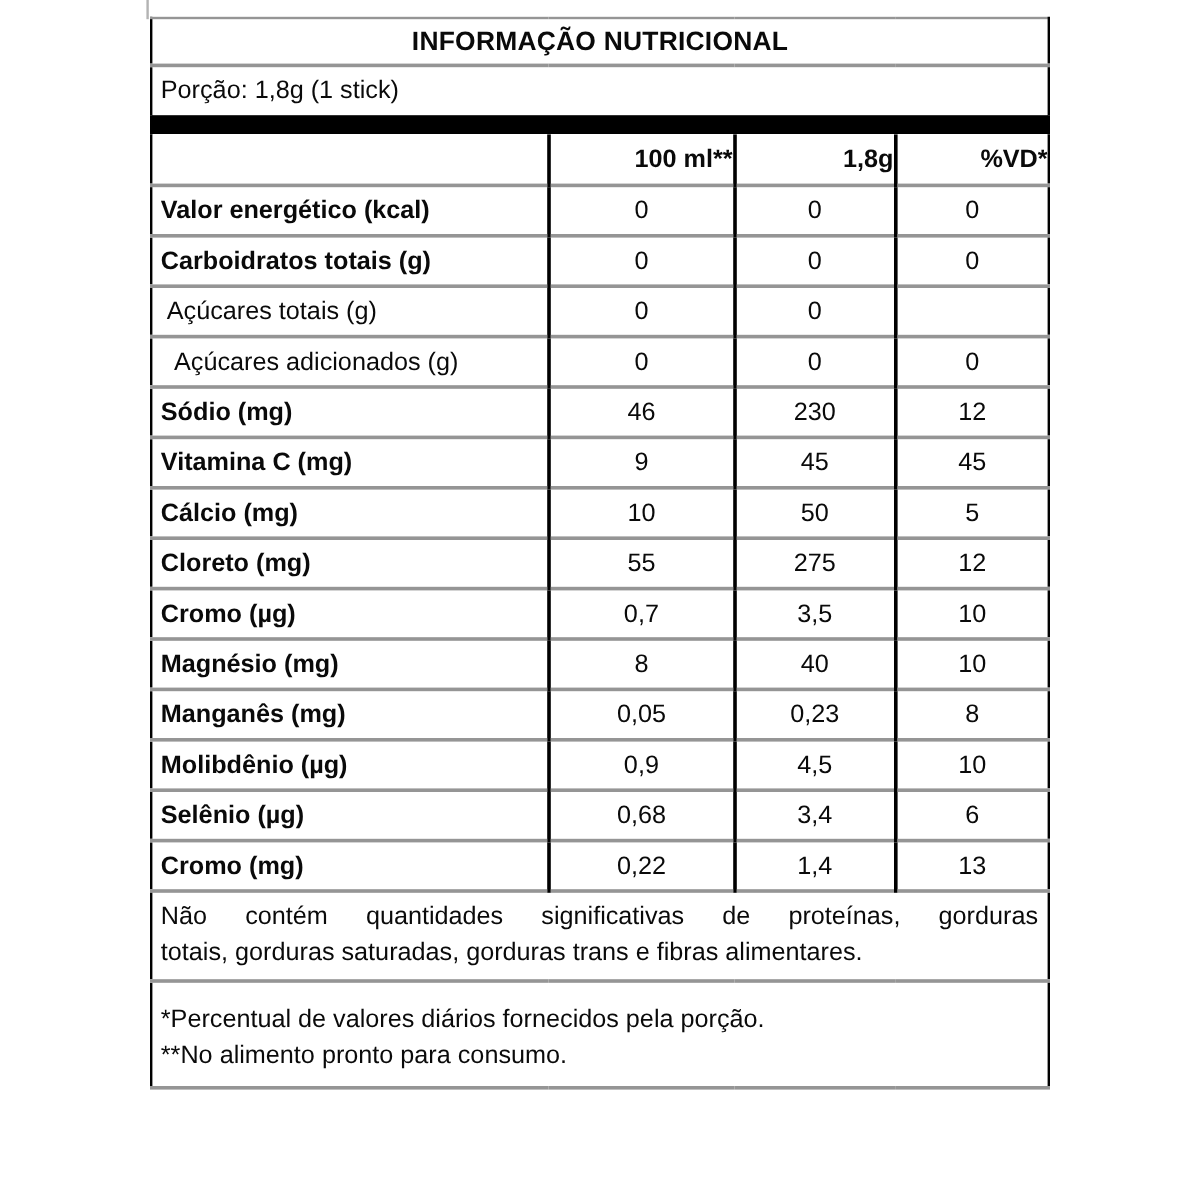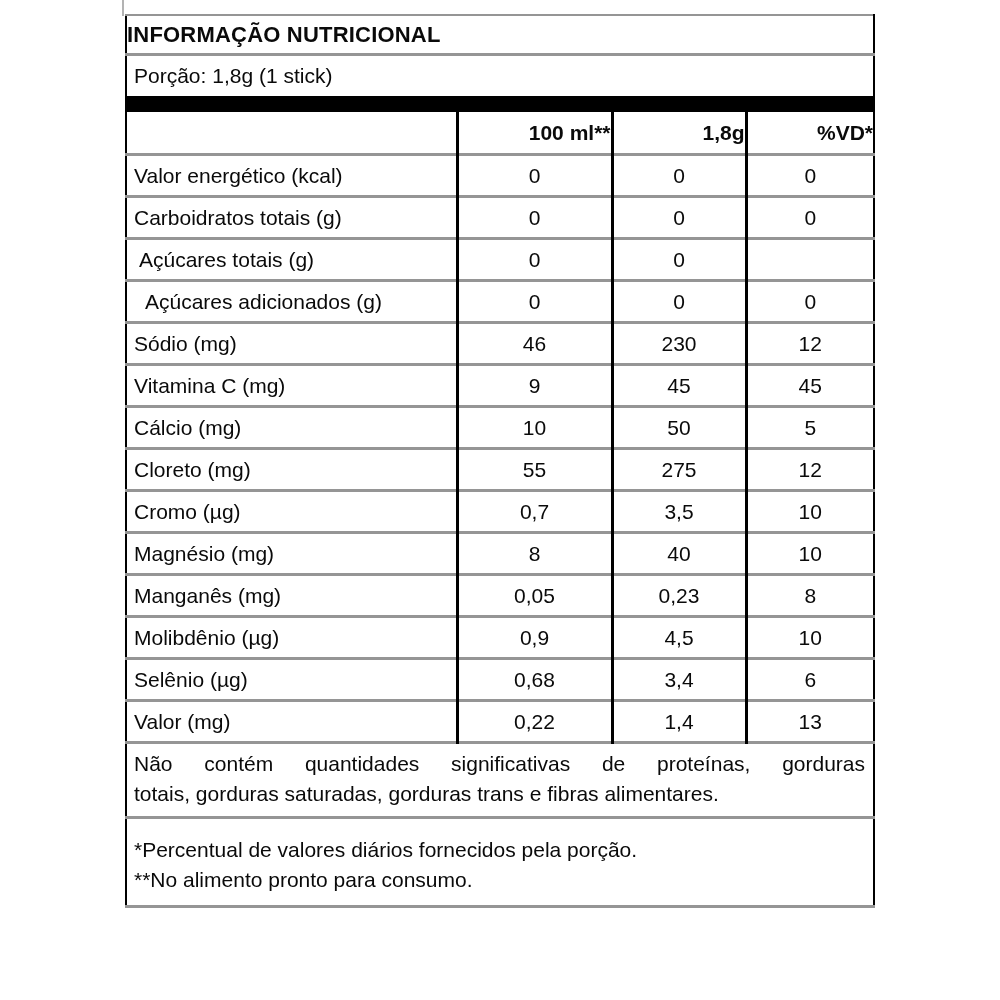--- a/index.html
+++ b/index.html
@@ -47,20 +47,21 @@
     border-top: 3px solid #959595;
     vertical-align: middle;
     font-size: 21px;
     padding: 0;
     overflow: hidden;
   }
 
   .r-title td {
     border-top: none;
     height: 37px;
+    text-align: center;
     font-weight: bold;
     font-size: 22px;
     letter-spacing: 0.2px;
   }
   .r-info td {
     height: 40px;
     text-align: left;
     padding-left: 7px;
   }
   .r-bar td {
@@ -80,21 +81,21 @@
   .r-data td + td {
     border-left: 3px solid #000000;
     text-align: right;
   }
   .r-data td {
     height: 39px;
   }
   .r-data td.lab { text-align: left; }
   .r-data td.val { text-align: center; }
 
-  .ind-0 { padding-left: 7px; }
+  .ind-0 { padding-left: 7px; font-weight: bold; }
   .ind-1 { padding-left: 12px; margin-left: 12px; }
   .ind-2 { padding-left: 18px; }
 
   .r-note td {
     text-align: left;
     padding: 5px 8px 7px 7px;
     line-height: 30px;
   }
   .justify-full {
     text-align: justify;
@@ -213,21 +214,21 @@
     <td class="val">4,5</td>
     <td class="val">10</td>
   </tr>
       <tr class="r-data">
     <td class="lab ind-0">Selênio (µg)</td>
     <td class="val">0,68</td>
     <td class="val">3,4</td>
     <td class="val">6</td>
   </tr>
       <tr class="r-data">
-    <td class="lab ind-0">Valor (mg)</td>
+    <td class="lab ind-0">Cromo (mg)</td>
     <td class="val">0,22</td>
     <td class="val">1,4</td>
     <td class="val">13</td>
   </tr>
     </tbody>
 
   <tbody>
       <tr class="r-note">
     <td colspan="4">
       <div class="justify-full">Não contém quantidades significativas de proteínas, gorduras</div>

